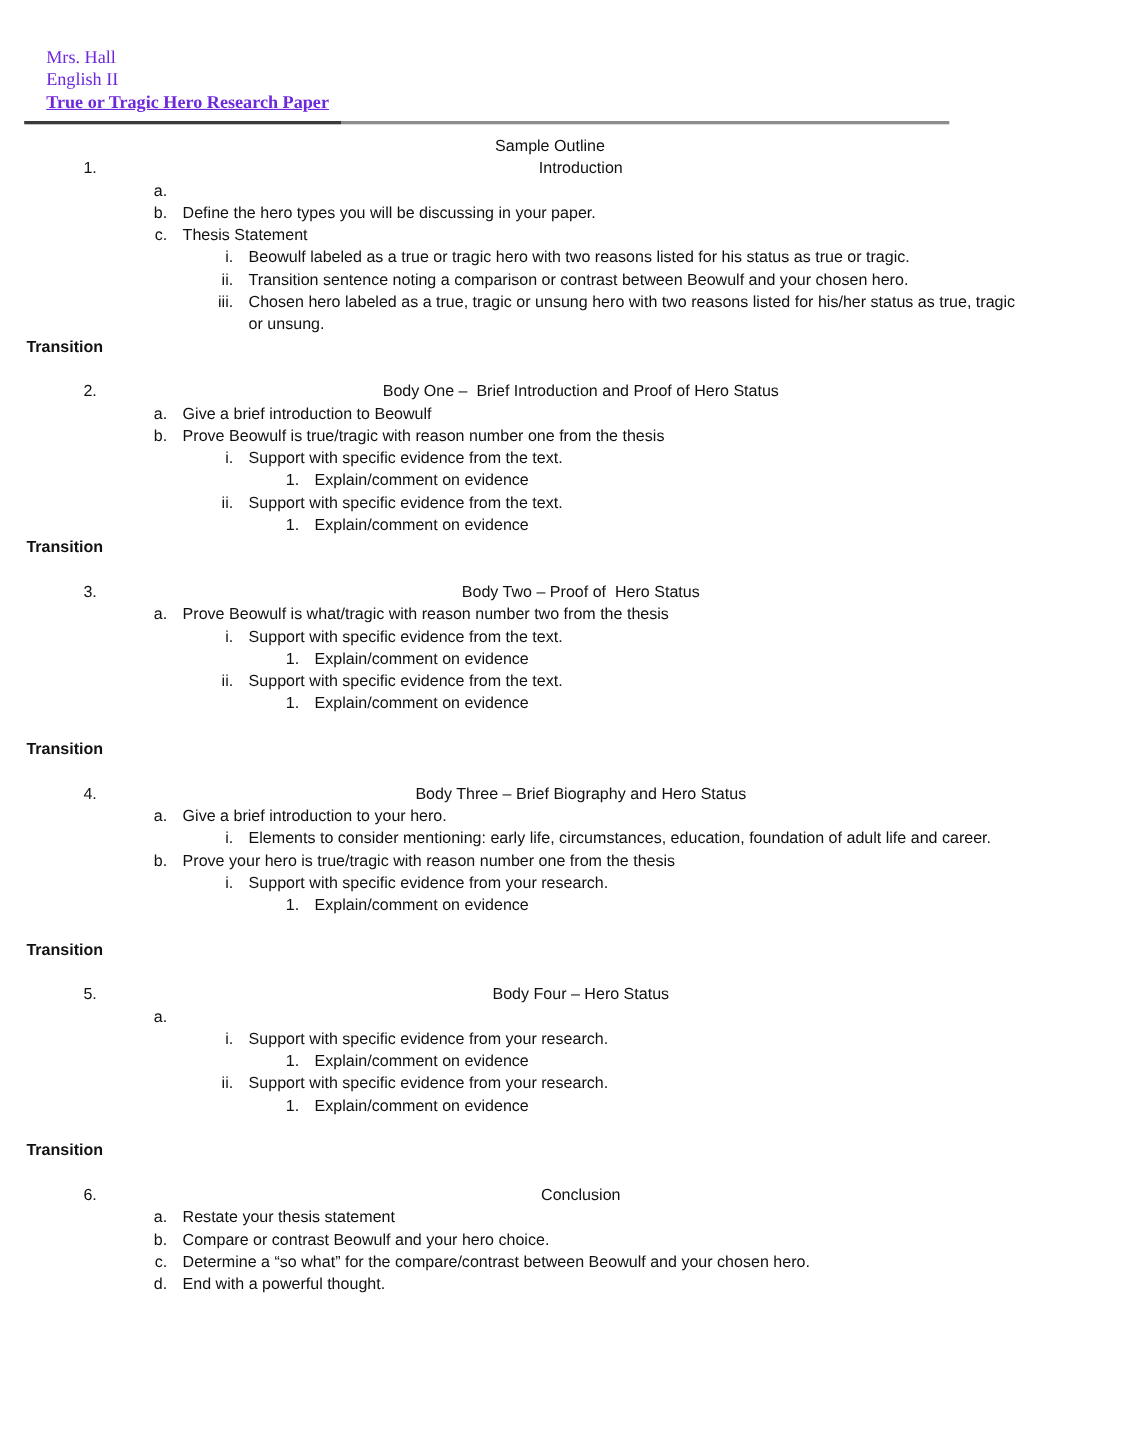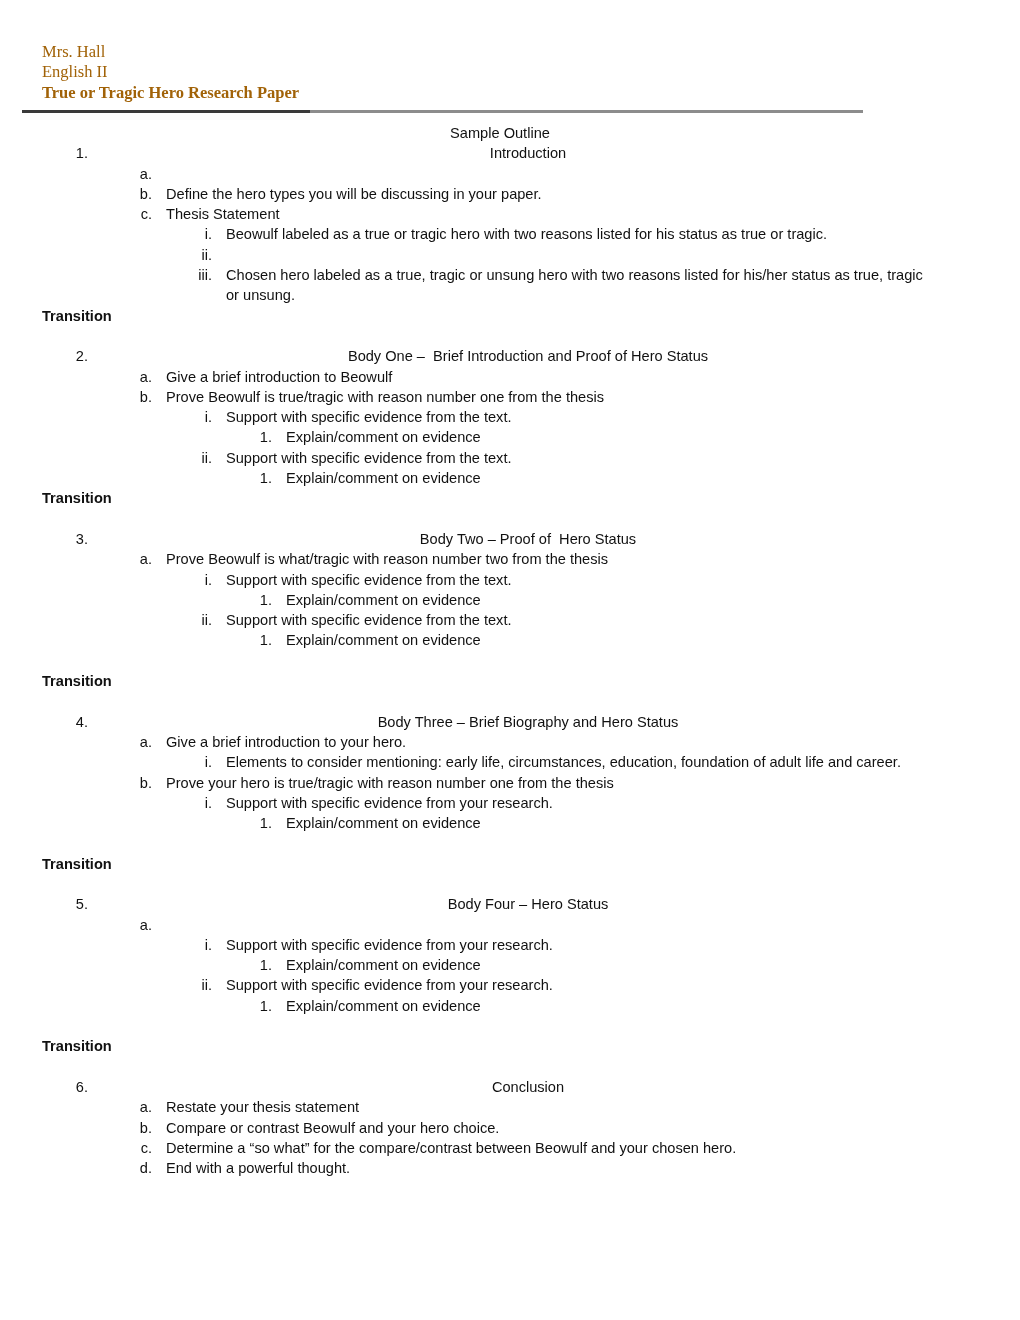--- a/index.html
+++ b/index.html
@@ -24,25 +24,25 @@
   }
 
   
   .doc-header {
     position: absolute;
     left: 42px;
     top: 42px;
     font-family: "Liberation Serif", "DejaVu Serif", serif;
     font-size: 16.5px;
     line-height: 20.3px;
-    color: #a16207;
+    color: #6d28d9;
     white-space: pre;
   }
   .doc-header .hline { display: block; }
-  .doc-header .hline.bold { font-weight: bold; }
+  .doc-header .hline.bold { font-weight: bold; text-decoration: underline; }
 
   
   .header-rule {
     position: absolute;
     left: 22px;
     top: 110px;
     width: 841px;
     height: 3px;
   }
   .header-rule .seg-dark {
@@ -80,21 +80,21 @@
     margin: 0;
     padding: 0;
     line-height: 20.3px;
     font-size: 14.6px;
   }
 
   .transition {
     font-weight: bold;
     font-size: 14.6px;
     line-height: 20.3px;
-    margin-left: 42px;
+    margin-left: 24px;
   }
 
   .spacer {
     height: 20.3px;
   }
 
   
   .row {
     position: relative;
     line-height: 20.3px;
@@ -158,20 +158,21 @@
         <div class="row lvl2">
           <span class="marker">c.</span>
           <span class="rowtext">Thesis Statement</span>
         </div>
         <div class="row lvl3">
           <span class="marker">i.</span>
           <span class="rowtext">Beowulf labeled as a true or tragic hero with two reasons listed for his status as true or tragic.</span>
         </div>
         <div class="row lvl3">
           <span class="marker">ii.</span>
+          <span class="rowtext">Transition sentence noting a comparison or contrast between Beowulf and your chosen hero.</span>
         </div>
         <div class="row lvl3">
           <span class="marker">iii.</span>
           <span class="rowtext">Chosen hero labeled as a true, tragic or unsung hero with two reasons listed for his/her status as true, tragic or unsung.</span>
         </div>
         <div class="transition">Transition</div>
         <div class="spacer"></div>
         <div class="row lvl1">
           <span class="marker">2.</span>
           <span class="rowtext">Body One –  Brief Introduction and Proof of Hero Status</span>

